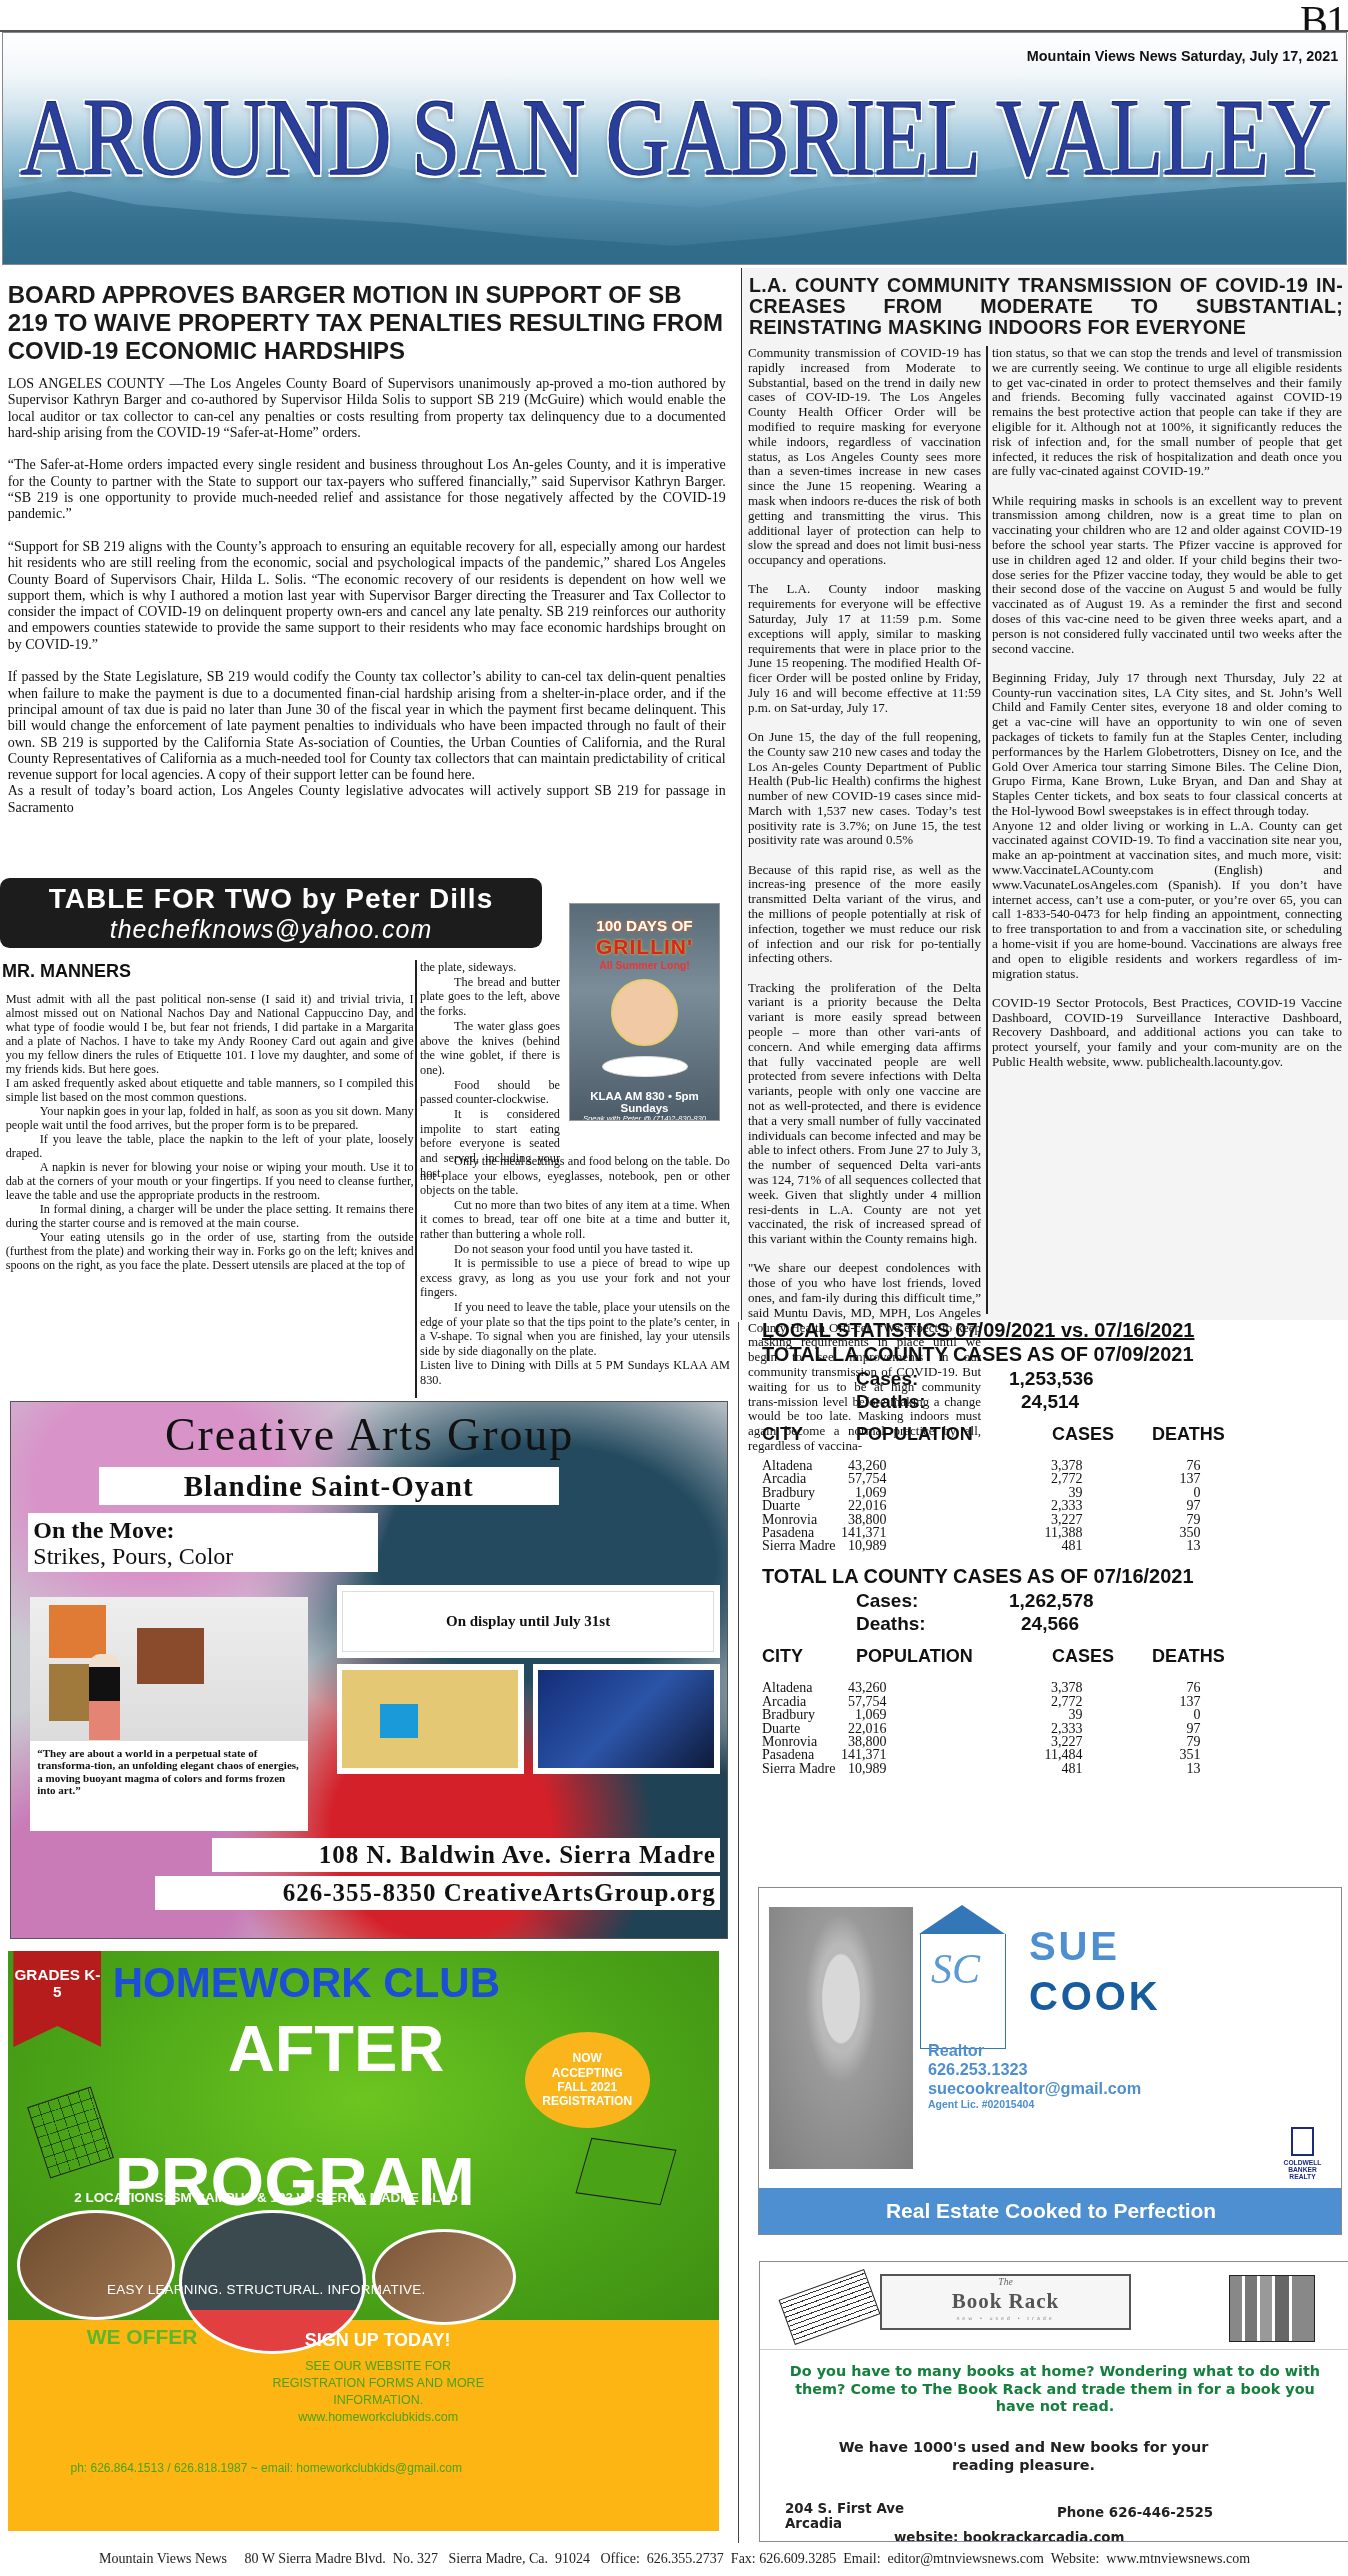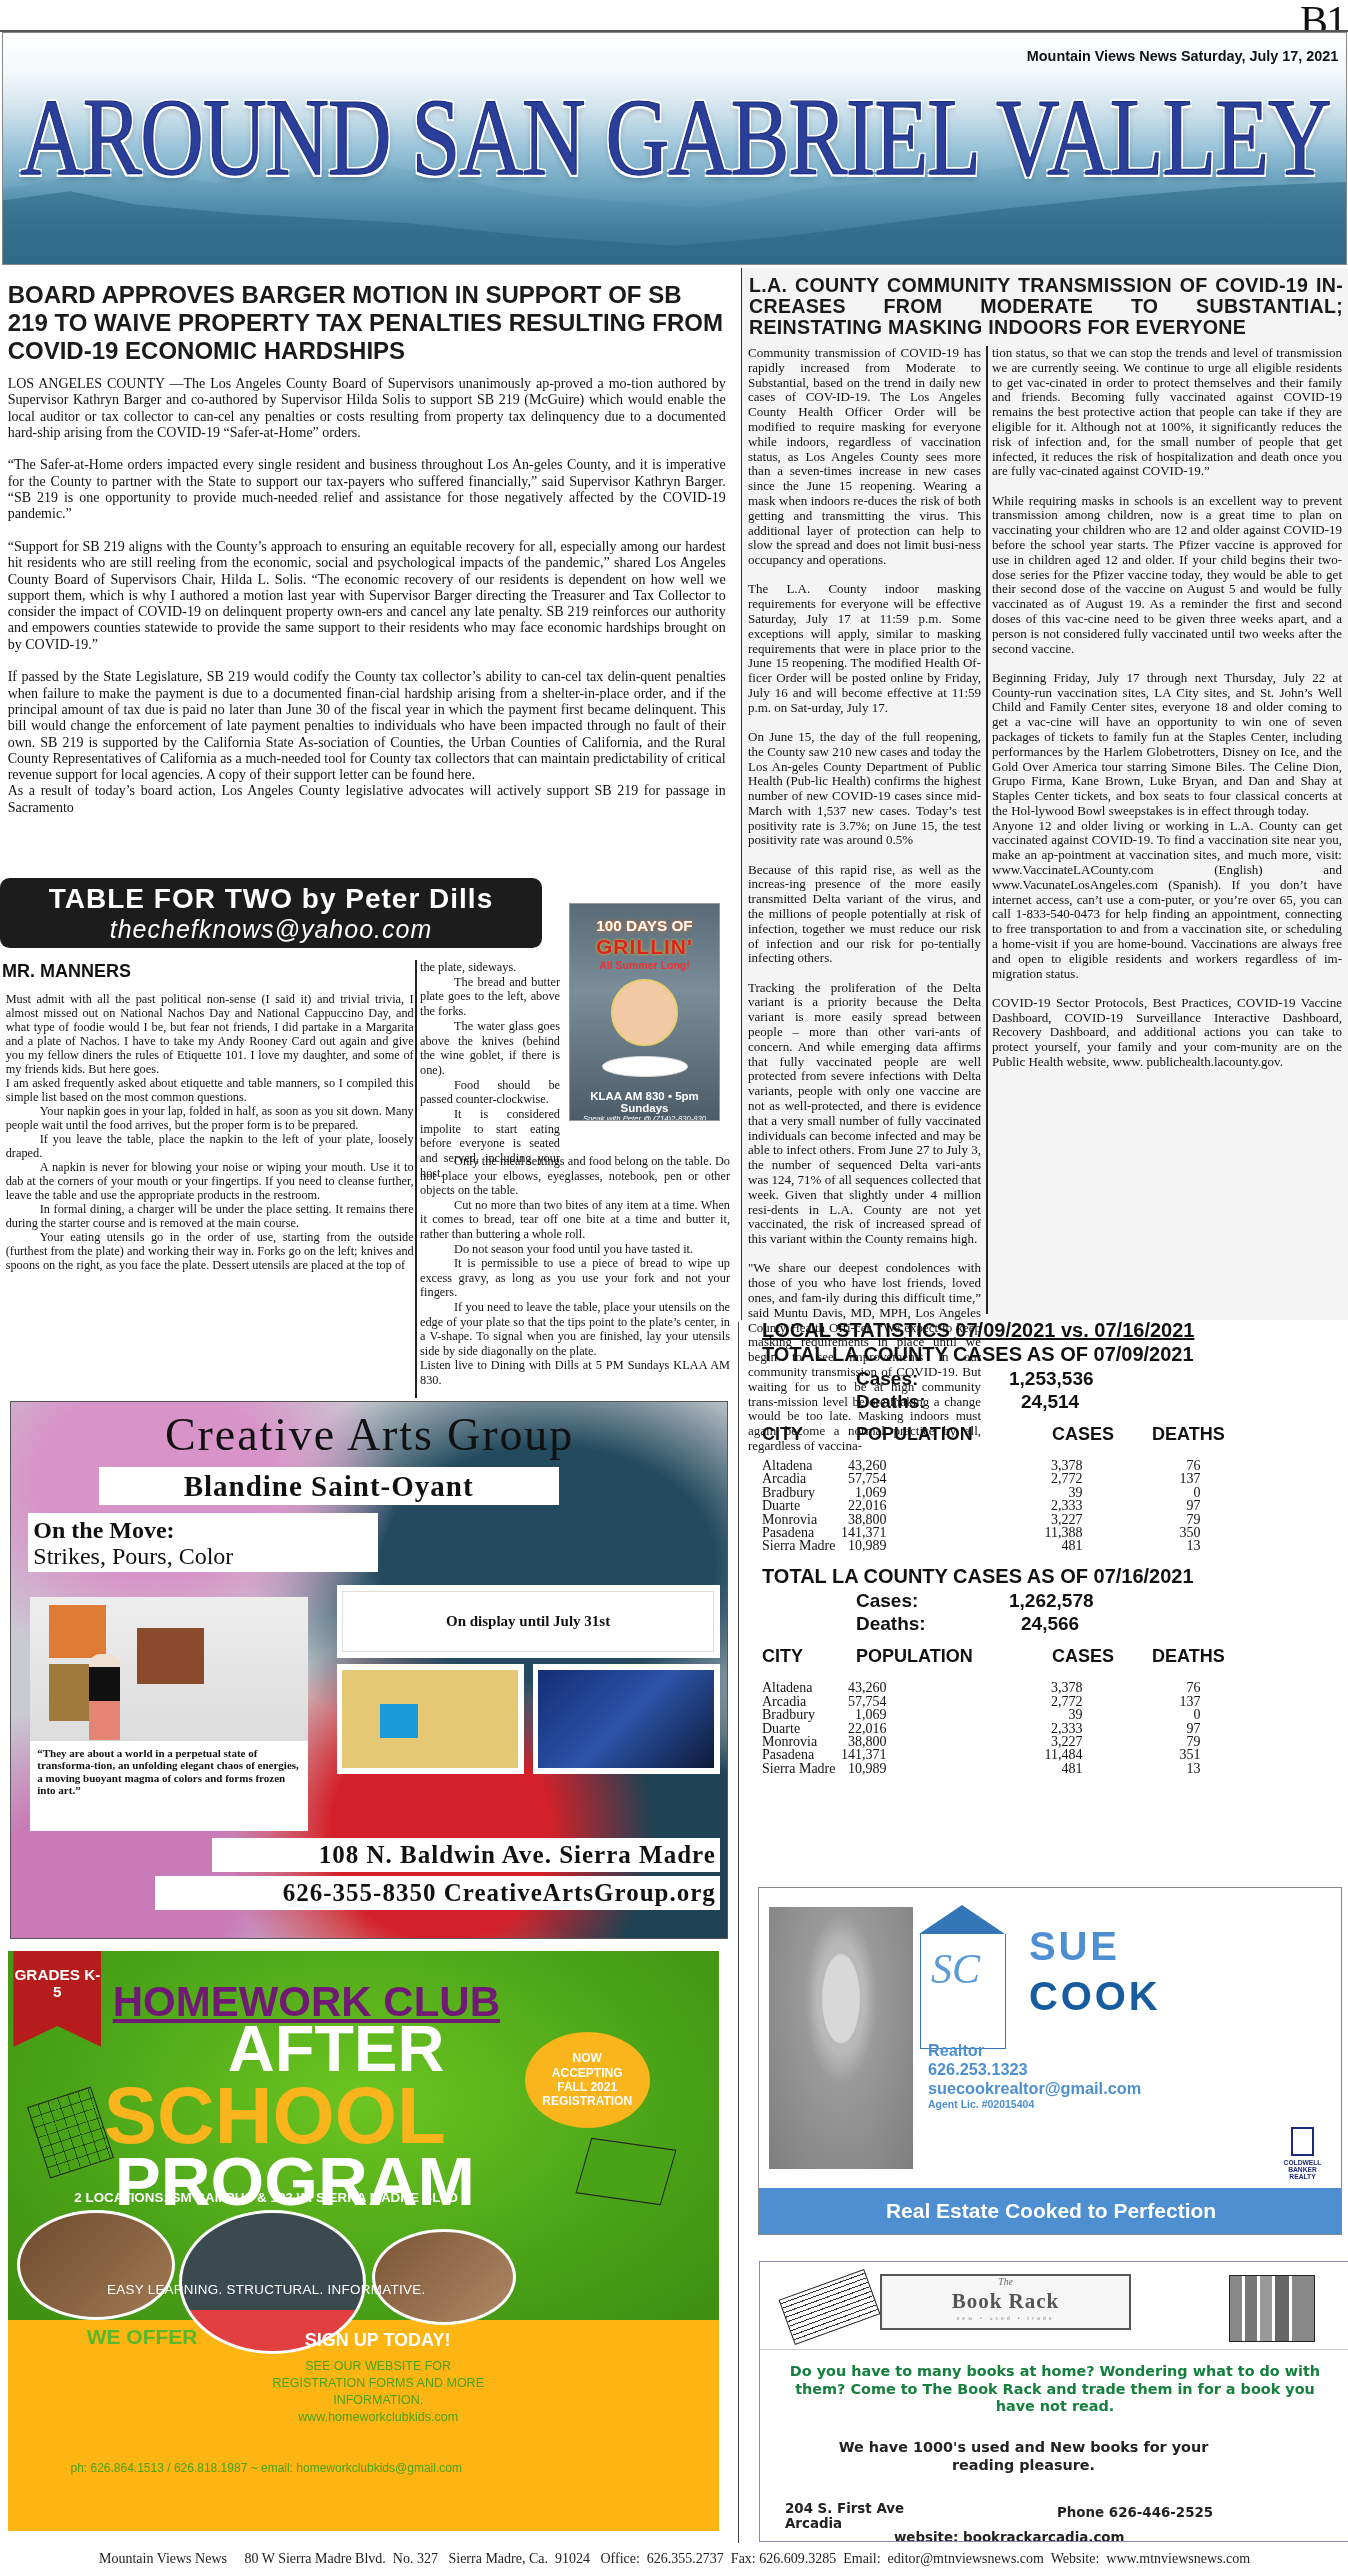--- a/index.html
+++ b/index.html
@@ -80,21 +80,21 @@
   .caf-art2 { left: 354px; top: 261px; width: 128px; height: 110px; background: #fff; padding: 5.7px; }
   .caf-art2 .in { width: 100%; height: 100%; background: linear-gradient(135deg, #142d77 0%, #2b54a8 50%, #0e1a3a 100%); }
   .caf-addr { left: 139px; top: 436px; width: 353px; height: 34px; text-align: right; padding-right: 3.8px; font-size: 22px; line-height: 34px; font-weight: bold; letter-spacing: 1px; }
   .caf-phone { left: 99px; top: 474px; width: 393px; height: 34px; text-align: right; padding-right: 3.8px; font-size: 22px; line-height: 34px; font-weight: bold; letter-spacing: 1px; }
 
   
   .hw { left: 7.7px; top: 1951px; width: 482px; height: 581px; overflow: hidden; font-family: "Liberation Sans", sans-serif; }
   .hw-green { left: 0; top: 0; width: 482px; height: 369px; background: radial-gradient(ellipse at 50% 40%, #6cc520 0%, #4aa317 60%, #3e8e12 100%); }
   .hw-yellow { left: 0; top: 369px; width: 482px; height: 211px; background: #fcb512; }
   .hw-grades { left: 5.7px; top: 0; width: 88px; height: 96px; background: #b71c1c; color: #fff; text-align: center; font-weight: bold; font-size: 15.3px; line-height: 17px; padding-top: 15.3px; clip-path: polygon(0 0, 100% 0, 100% 100%, 50% 78%, 0 100%); }
-  .hw-title1 { left: 100px; top: 27px; width: 326px; color: #701a75; font-weight: bold; font-size: 34px; letter-spacing: 0px; text-decoration: underline; }
+  .hw-title1 { left: 100px; top: 8px; width: 326px; color: #1d4ed8; font-weight: bold; font-size: 34px; letter-spacing: 0px; }
   .hw-title2 { left: 148px; top: 67px; color: #fff; font-weight: bold; font-size: 56px; line-height: 57px; }
   .hw-title3 { left: 96px; top: 121px; color: #f9b51b; font-weight: bold; font-size: 63px; line-height: 63px; }
   .hw-title4 { left: 107px; top: 182px; color: #fff; font-weight: bold; font-size: 56px; line-height: 57px; }
   .hw-badge { left: 359px; top: 67px; width: 123px; height: 96px; border-radius: 50%; background: #f9b51b; color: #fff; font-weight: bold; font-size: 12px; line-height: 14.4px; text-align: center; display: flex; flex-direction: column; justify-content: center; }
   .hw-calc { left: 21px; top: 144px; width: 67px; height: 75px; border: 1.9px solid #222; transform: rotate(-18deg); background: repeating-linear-gradient(90deg, transparent 0 9.6px, rgba(0,0,0,0.5) 9.6px 10.5px), repeating-linear-gradient(0deg, transparent 0 9.6px, rgba(0,0,0,0.5) 9.6px 10.5px); }
   .hw-book { left: 393px; top: 192px; width: 86px; height: 57px; border: 1.9px solid #222; background: #4aa317; transform: rotate(8deg) skewX(-8deg); }
   .hw-locs { left: 0; top: 239px; width: 482px; text-align: center; color: #fff; font-weight: bold; font-size: 13px; }
   .hw-circle { position: absolute; border-radius: 50%; border: 3.8px solid #fff; }
   .hw-c1 { left: 9.6px; top: 257px; width: 153px; height: 105px; background: linear-gradient(135deg, #6d4b2e, #a27953); }
   .hw-c2 { left: 163px; top: 259px; width: 187px; height: 148px; background: linear-gradient(180deg, #3b4a4f 0 70%, #e24040 70%); }
@@ -248,21 +248,20 @@
   <div class="abs caf-box caf-addr" style="left:201px;width:508px;font-size:25px;">108 N. Baldwin Ave. Sierra Madre</div>
   <div class="abs caf-box caf-phone" style="left:144px;width:565px;font-size:25px;">626-355-8350  CreativeArtsGroup.org</div>
 </div>
 
 <div class="abs hw" style="width:711px;">
   <div class="abs hw-green" style="width:711px;"></div>
   <div class="abs hw-yellow" style="width:711px;"></div>
   <div class="abs hw-grades">GRADES K-5</div>
   <div class="abs hw-title1" style="left:105px;font-size:42px;width:auto;">HOMEWORK CLUB</div>
   <div class="abs hw-title2" style="left:220px;top:69px;font-size:65px;">AFTER</div>
-  <div class="abs hw-title3" style="left:96px;top:125px;font-size:80px;line-height:80px;">SCHOOL</div>
   <div class="abs hw-title4" style="left:107px;top:196px;font-size:69px;line-height:69px;">PROGRAM</div>
   <div class="abs hw-badge" style="left:517px;top:81px;width:125px;height:96px;">
     <div>NOW</div>
     <div>ACCEPTING</div>
     <div>FALL 2021</div>
     <div>REGISTRATION</div>
   </div>
   <div class="abs hw-calc" style="left:29px;top:144px;"></div>
   <div class="abs hw-book" style="left:575px;top:192px;"></div>
   <div class="abs hw-locs" style="top:239px;width:517px;font-size:13.4px;">2 LOCATIONS: SM CAMPUS &amp; 183 W. SIERRA MADRE BLVD</div>

